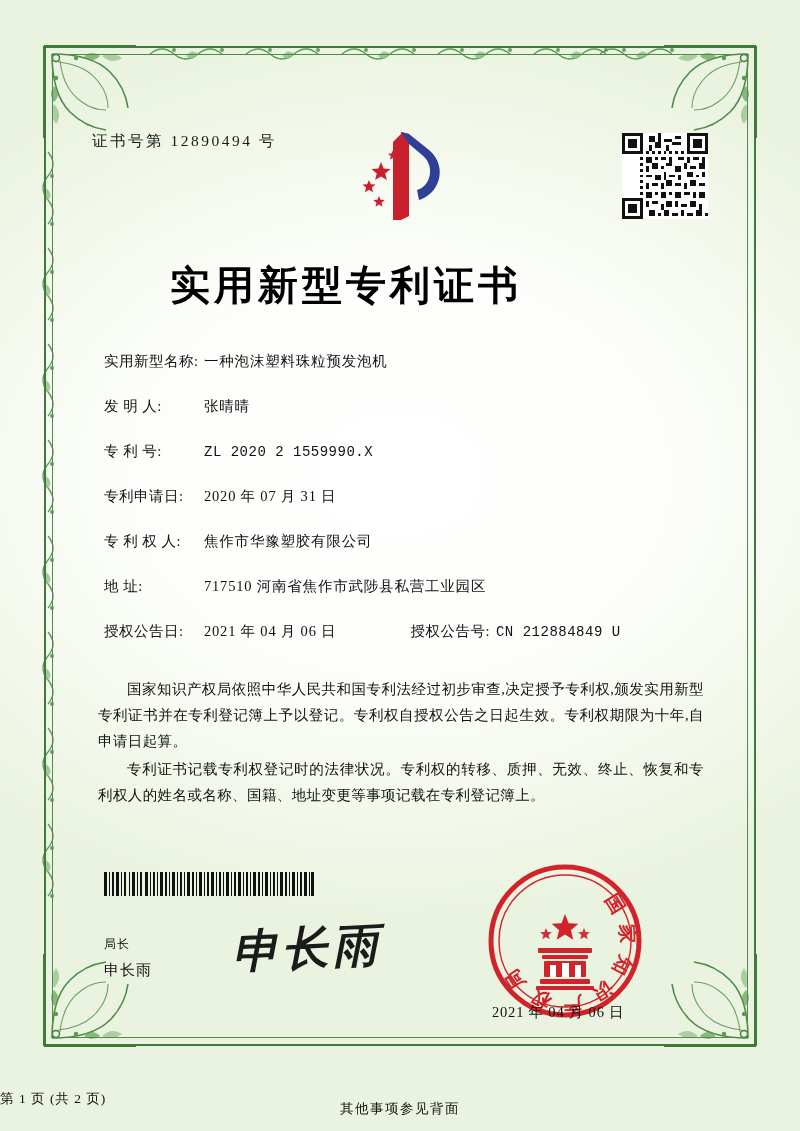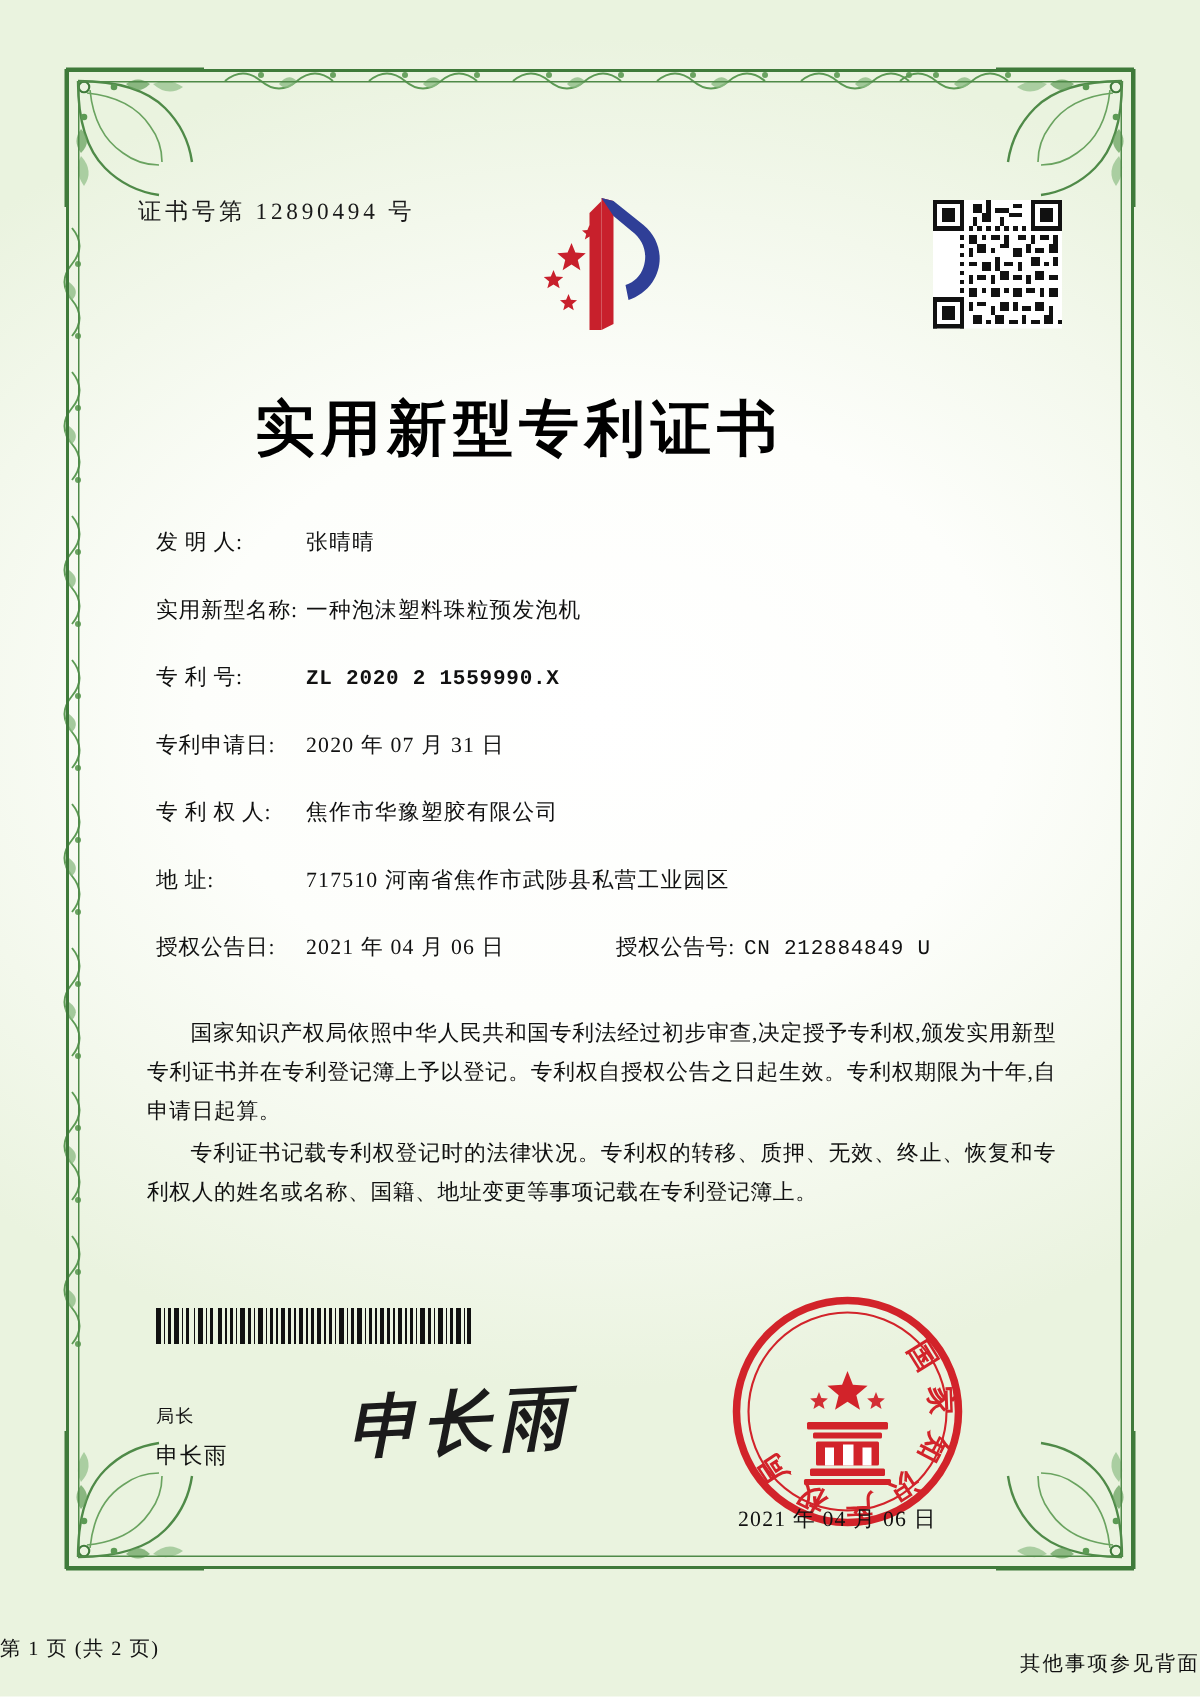--- a/index.html
+++ b/index.html
@@ -102,21 +102,20 @@
     letter-spacing: 0.5px;
   }
   .field-value {
     display: inline-block;
     letter-spacing: 0.8px;
   }
   .field-value.mono {
     font-family: "Liberation Mono", monospace;
     font-size: 14px;
     letter-spacing: 0.5px;
-    font-weight: bold;
   }
   .field-row .field-second-label {
     display: inline-block;
     margin-left: 74px;
     letter-spacing: 0.5px;
   }
   .field-row .field-second-value {
     display: inline-block;
     margin-left: 6px;
     font-family: "Liberation Mono", monospace;
@@ -199,21 +198,21 @@
     width: 800px;
     font-family: "Liberation Serif", serif;
     font-size: 13.5px;
     letter-spacing: 1px;
     color: #111;
   }
   .footnote {
     position: absolute;
     left: 0; top: 1100px;
     width: 800px;
-    text-align: right;
+    text-align: center;
     font-family: "Liberation Serif", serif;
     font-size: 13.5px;
     letter-spacing: 1.5px;
     color: #111;
   }
 </style>
 </head>
 <body>
 
 <div class="page">
@@ -407,24 +406,24 @@
         <rect x="22" y="27" width="2" height="1"></rect>
       <rect x="25" y="26" width="2" height="2"></rect>
         <rect x="28" y="27" width="1" height="1"></rect>
     </g>
   </svg>
 
   <div class="title">实用新型专利证书</div>
 
   <div class="fields">
     <div class="field-row">
+      <span class="field-label">实用新型名称:</span><span class="field-value">一种泡沫塑料珠粒预发泡机</span>
+    </div>
+    <div class="field-row">
       <span class="field-label">发 明 人:</span><span class="field-value">张晴晴</span>
-    </div>
-    <div class="field-row">
-      <span class="field-label">实用新型名称:</span><span class="field-value">一种泡沫塑料珠粒预发泡机</span>
     </div>
     <div class="field-row">
       <span class="field-label">专 利 号:</span><span class="field-value mono">ZL 2020 2 1559990.X</span>
     </div>
     <div class="field-row">
       <span class="field-label">专利申请日:</span><span class="field-value">2020 年 07 月 31 日</span>
     </div>
     <div class="field-row">
       <span class="field-label">专 利 权 人:</span><span class="field-value">焦作市华豫塑胶有限公司</span>
     </div>

